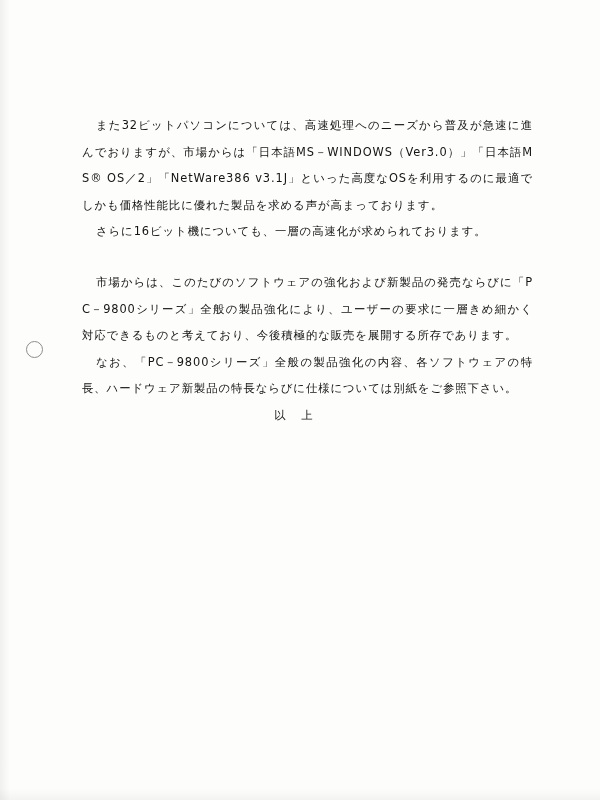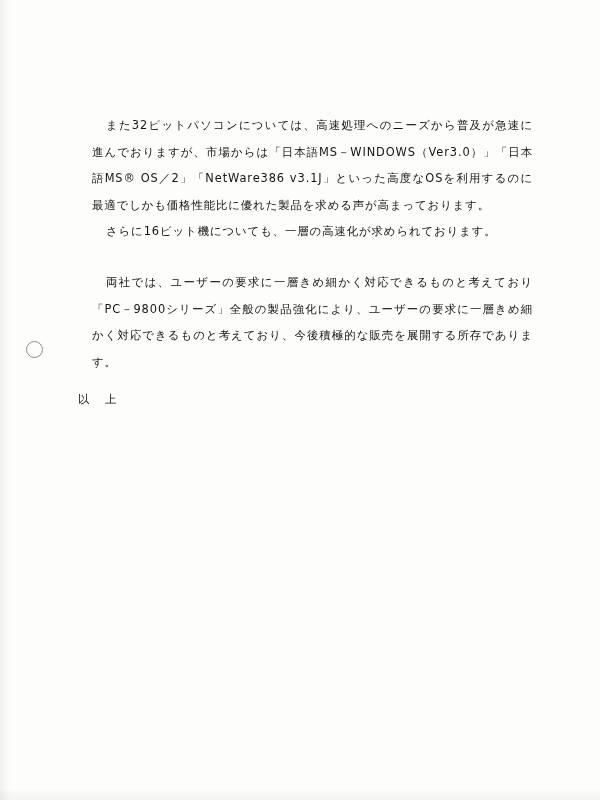--- a/index.html
+++ b/index.html
@@ -33,34 +33,34 @@
     top: 112px;
     width: 455px;
   }
   .para {
     font-family: "DejaVu Sans", sans-serif;
     font-size: 11.4px;
     line-height: 26.6px;
     color: #141414;
     letter-spacing: 0.9px;
     text-align: justify;
-    margin: 0 0 0 14px;
+    margin: 0 0 0 4px;
     text-indent: 14px;
     white-space: pre-wrap;
     word-break: break-all;
   }
   .para + .para {
     margin-top: 0px;
   }
   .gap-large {
     height: 24px;
   }
   .closing {
-    margin-top: 17px;
-    text-align: left;
+    margin-top: 6px;
+    text-align: center;
     padding-right: 18px;
     font-size: 11.4px;
     letter-spacing: 6px;
     color: #141414;
   }
   
   .punch-hole {
     position: absolute;
     left: 26px;
     top: 341px;
@@ -96,18 +96,19 @@
 
   <div class="punch-hole"></div>
 
   <div class="scan-body">
 
     <p class="para">また32ビットパソコンについては、高速処理へのニーズから普及が急速に進んでおりますが、市場からは「日本語MS－WINDOWS（Ver3.0）」「日本語MS® OS／2」「NetWare386 v3.1J」といった高度なOSを利用するのに最適でしかも価格性能比に優れた製品を求める声が高まっております。</p>
     <p class="para">さらに16ビット機についても、一層の高速化が求められております。</p>
 
     <div class="gap-large"></div>
 
-    <p class="para">両社では、ユーザーの要求に一層きめ細かく対応できるものと考えており「PC－9800シリーズ」全般の製品強化により、ユーザーの要求に一層きめ細かく対応できるものと考えており、今後積極的な販売を展開する所存であります。</p>
+    <p class="para">市場からは、このたびのソフトウェアの強化および新製品の発売ならびに「PC－9800シリーズ」全般の製品強化により、ユーザーの要求に一層きめ細かく対応できるものと考えており、今後積極的な販売を展開する所存であります。</p>
+    <p class="para">なお、「PC－9800シリーズ」全般の製品強化の内容、各ソフトウェアの特長、ハードウェア新製品の特長ならびに仕様については別紙をご参照下さい。</p>
 
     <div class="closing">以 上</div>
 
   </div>
 </div>
 
 </body></html>

